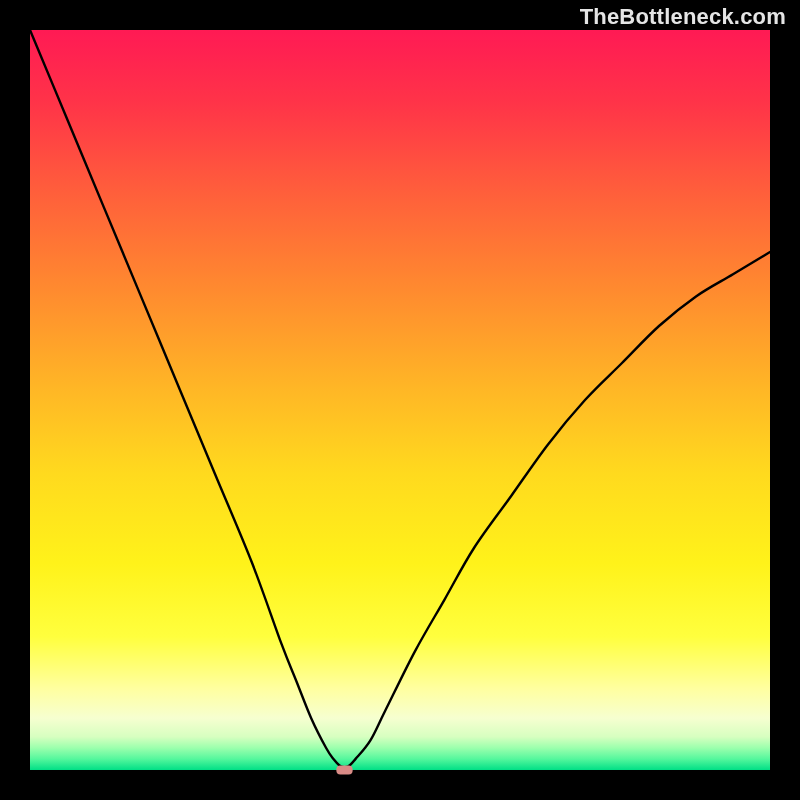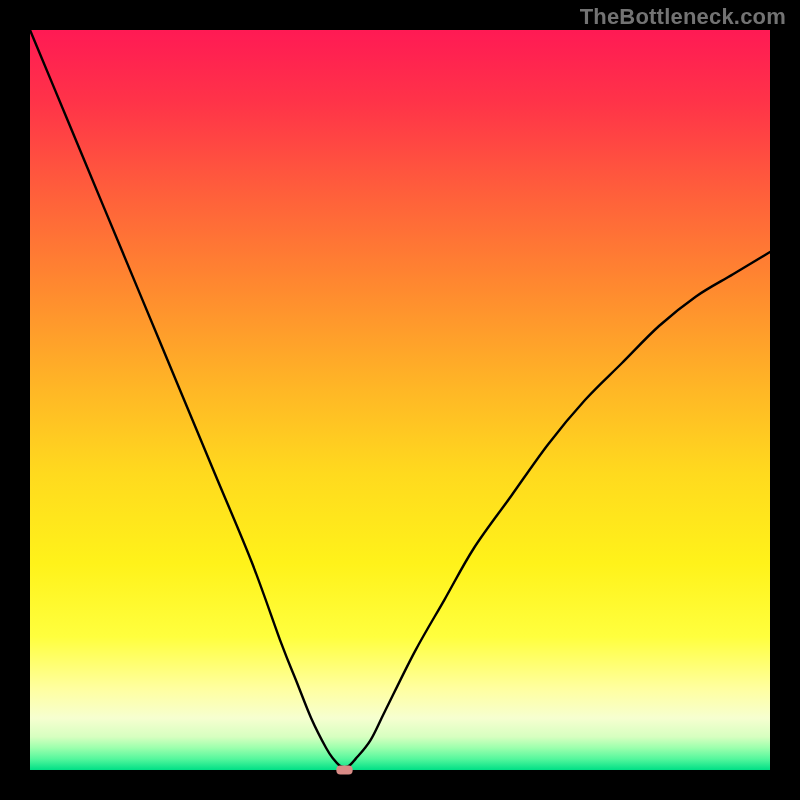--- a/index.html
+++ b/index.html
@@ -16,21 +16,21 @@
     width: 800px;
     height: 800px;
     background: #000;
   }
   .watermark {
     position: absolute;
     top: 4px;
     right: 14px;
     font-size: 22px;
     font-weight: 600;
-    color: #737373;
+    color: #e5e5e5;
     letter-spacing: 0.2px;
     font-family: Arial, sans-serif;
   }
   svg {
     display: block;
   }
 </style>
 </head>
 <body>
 

